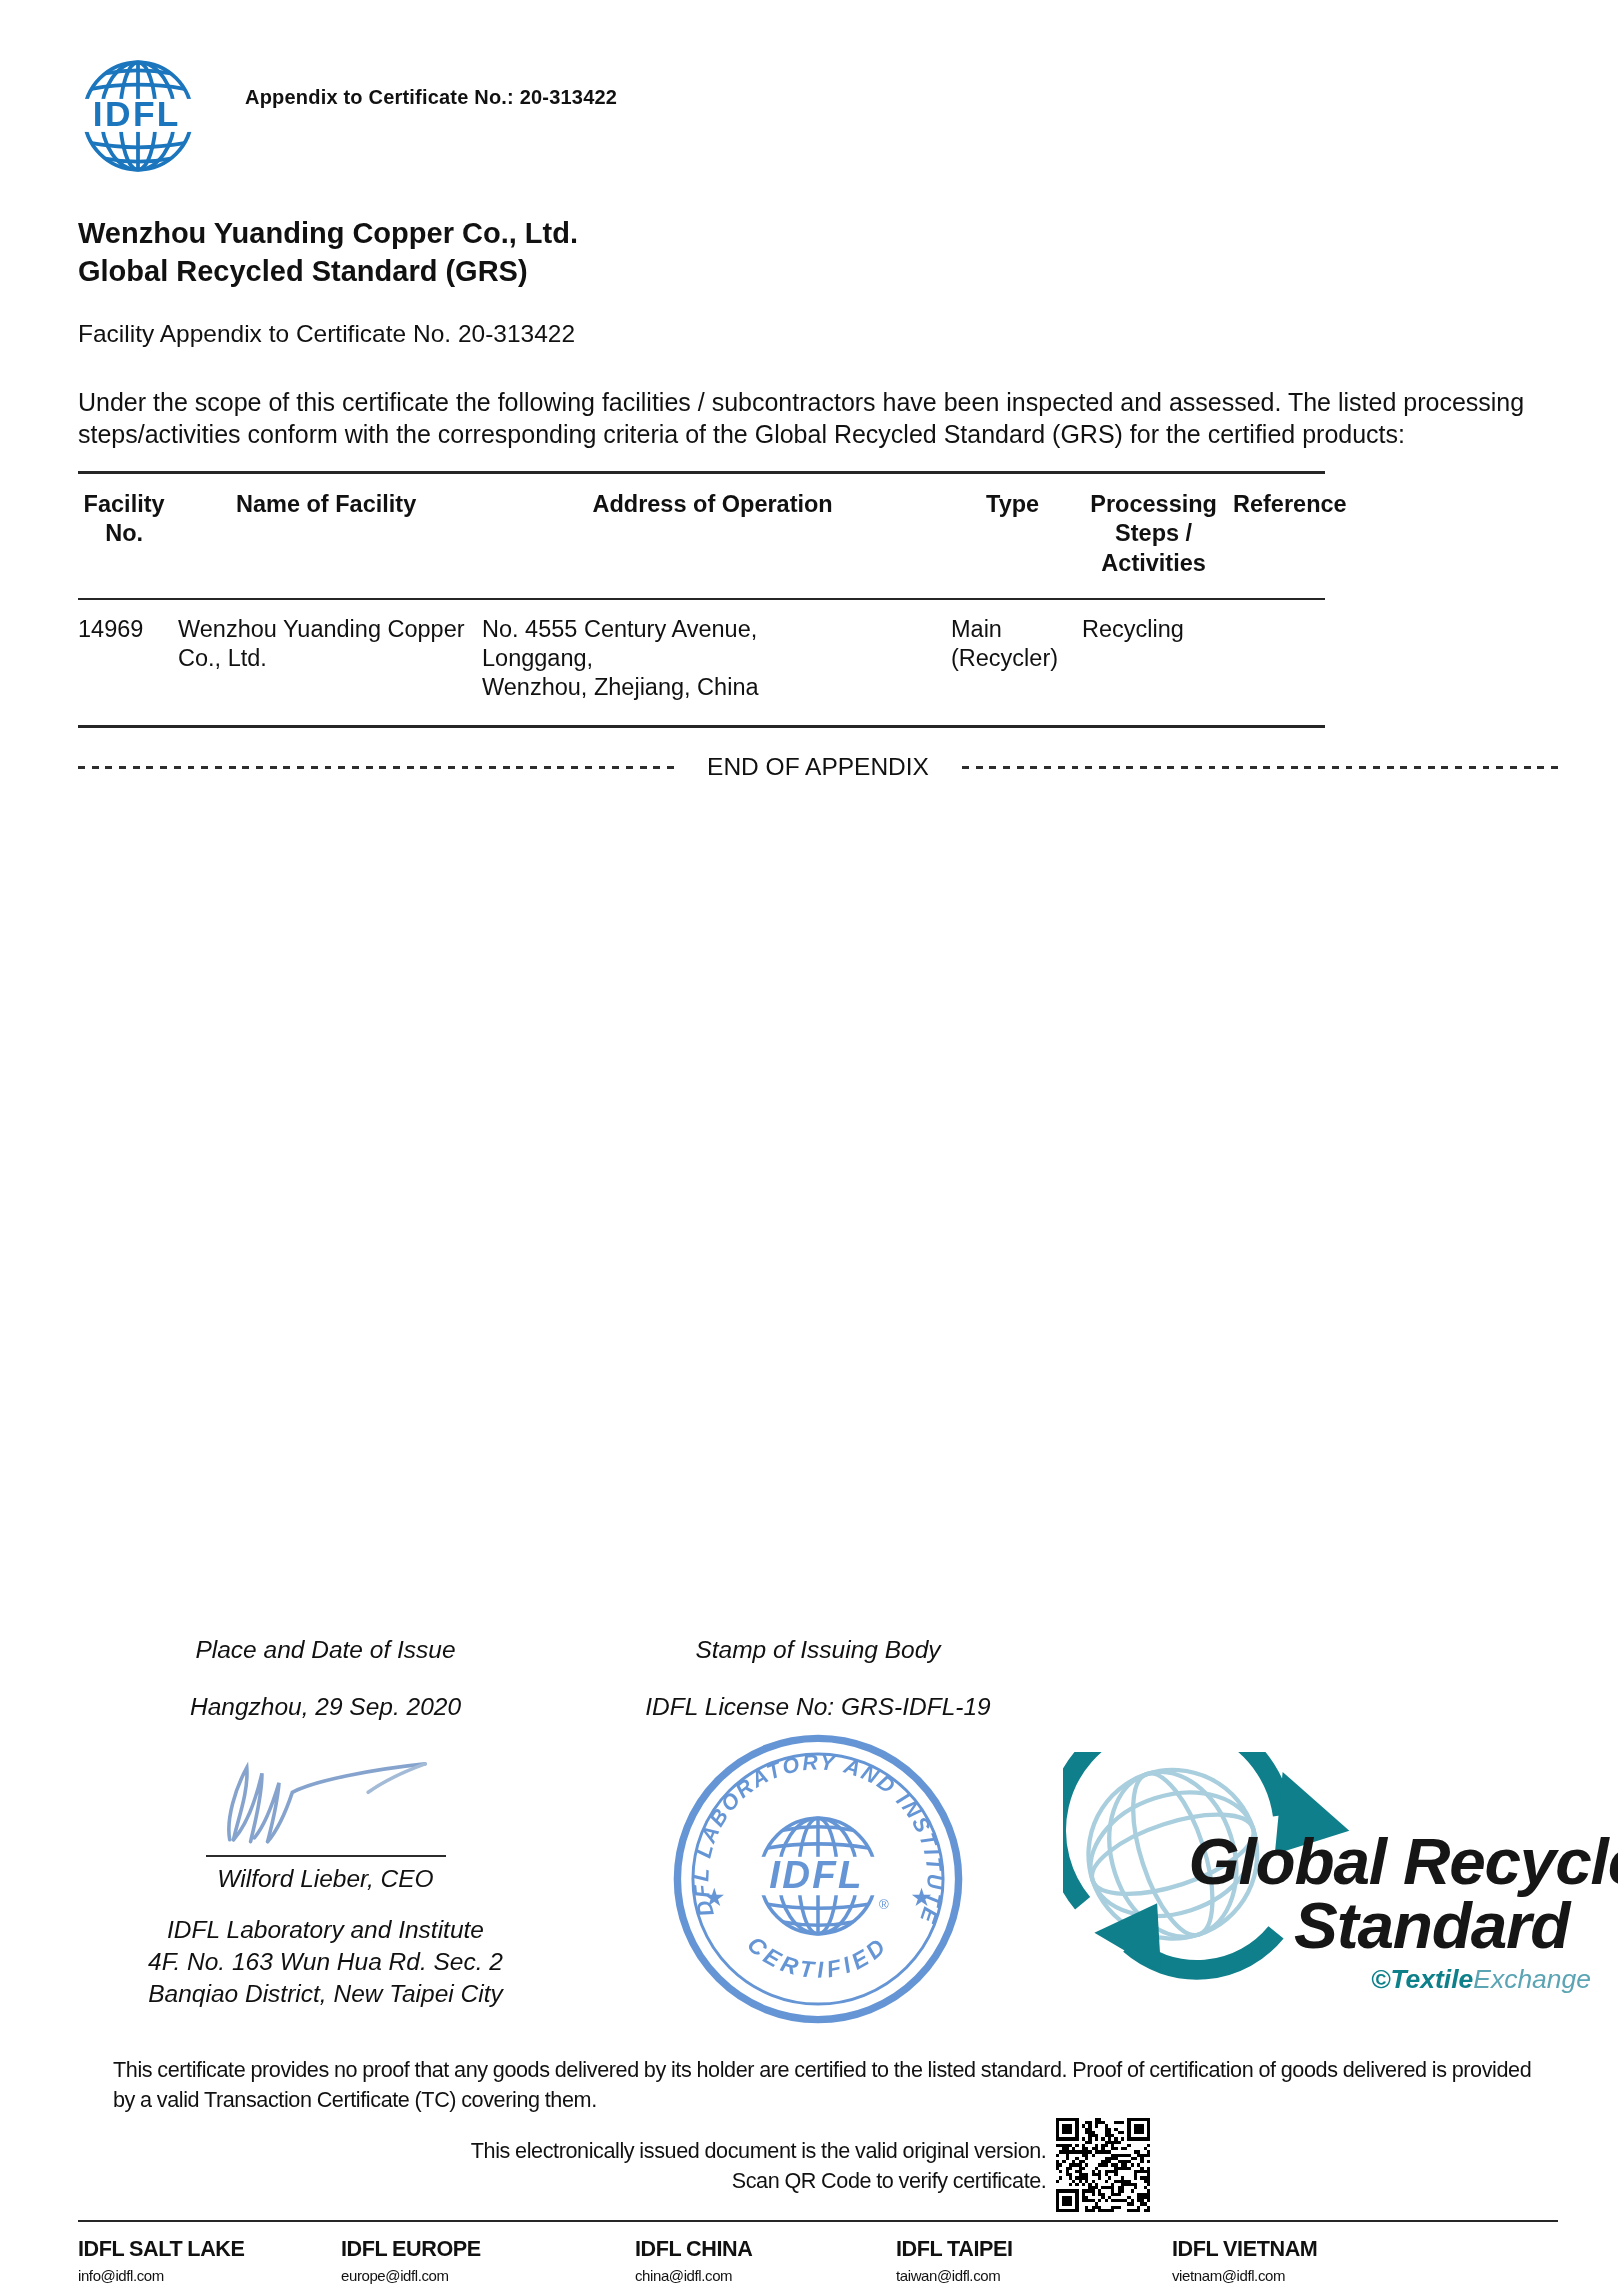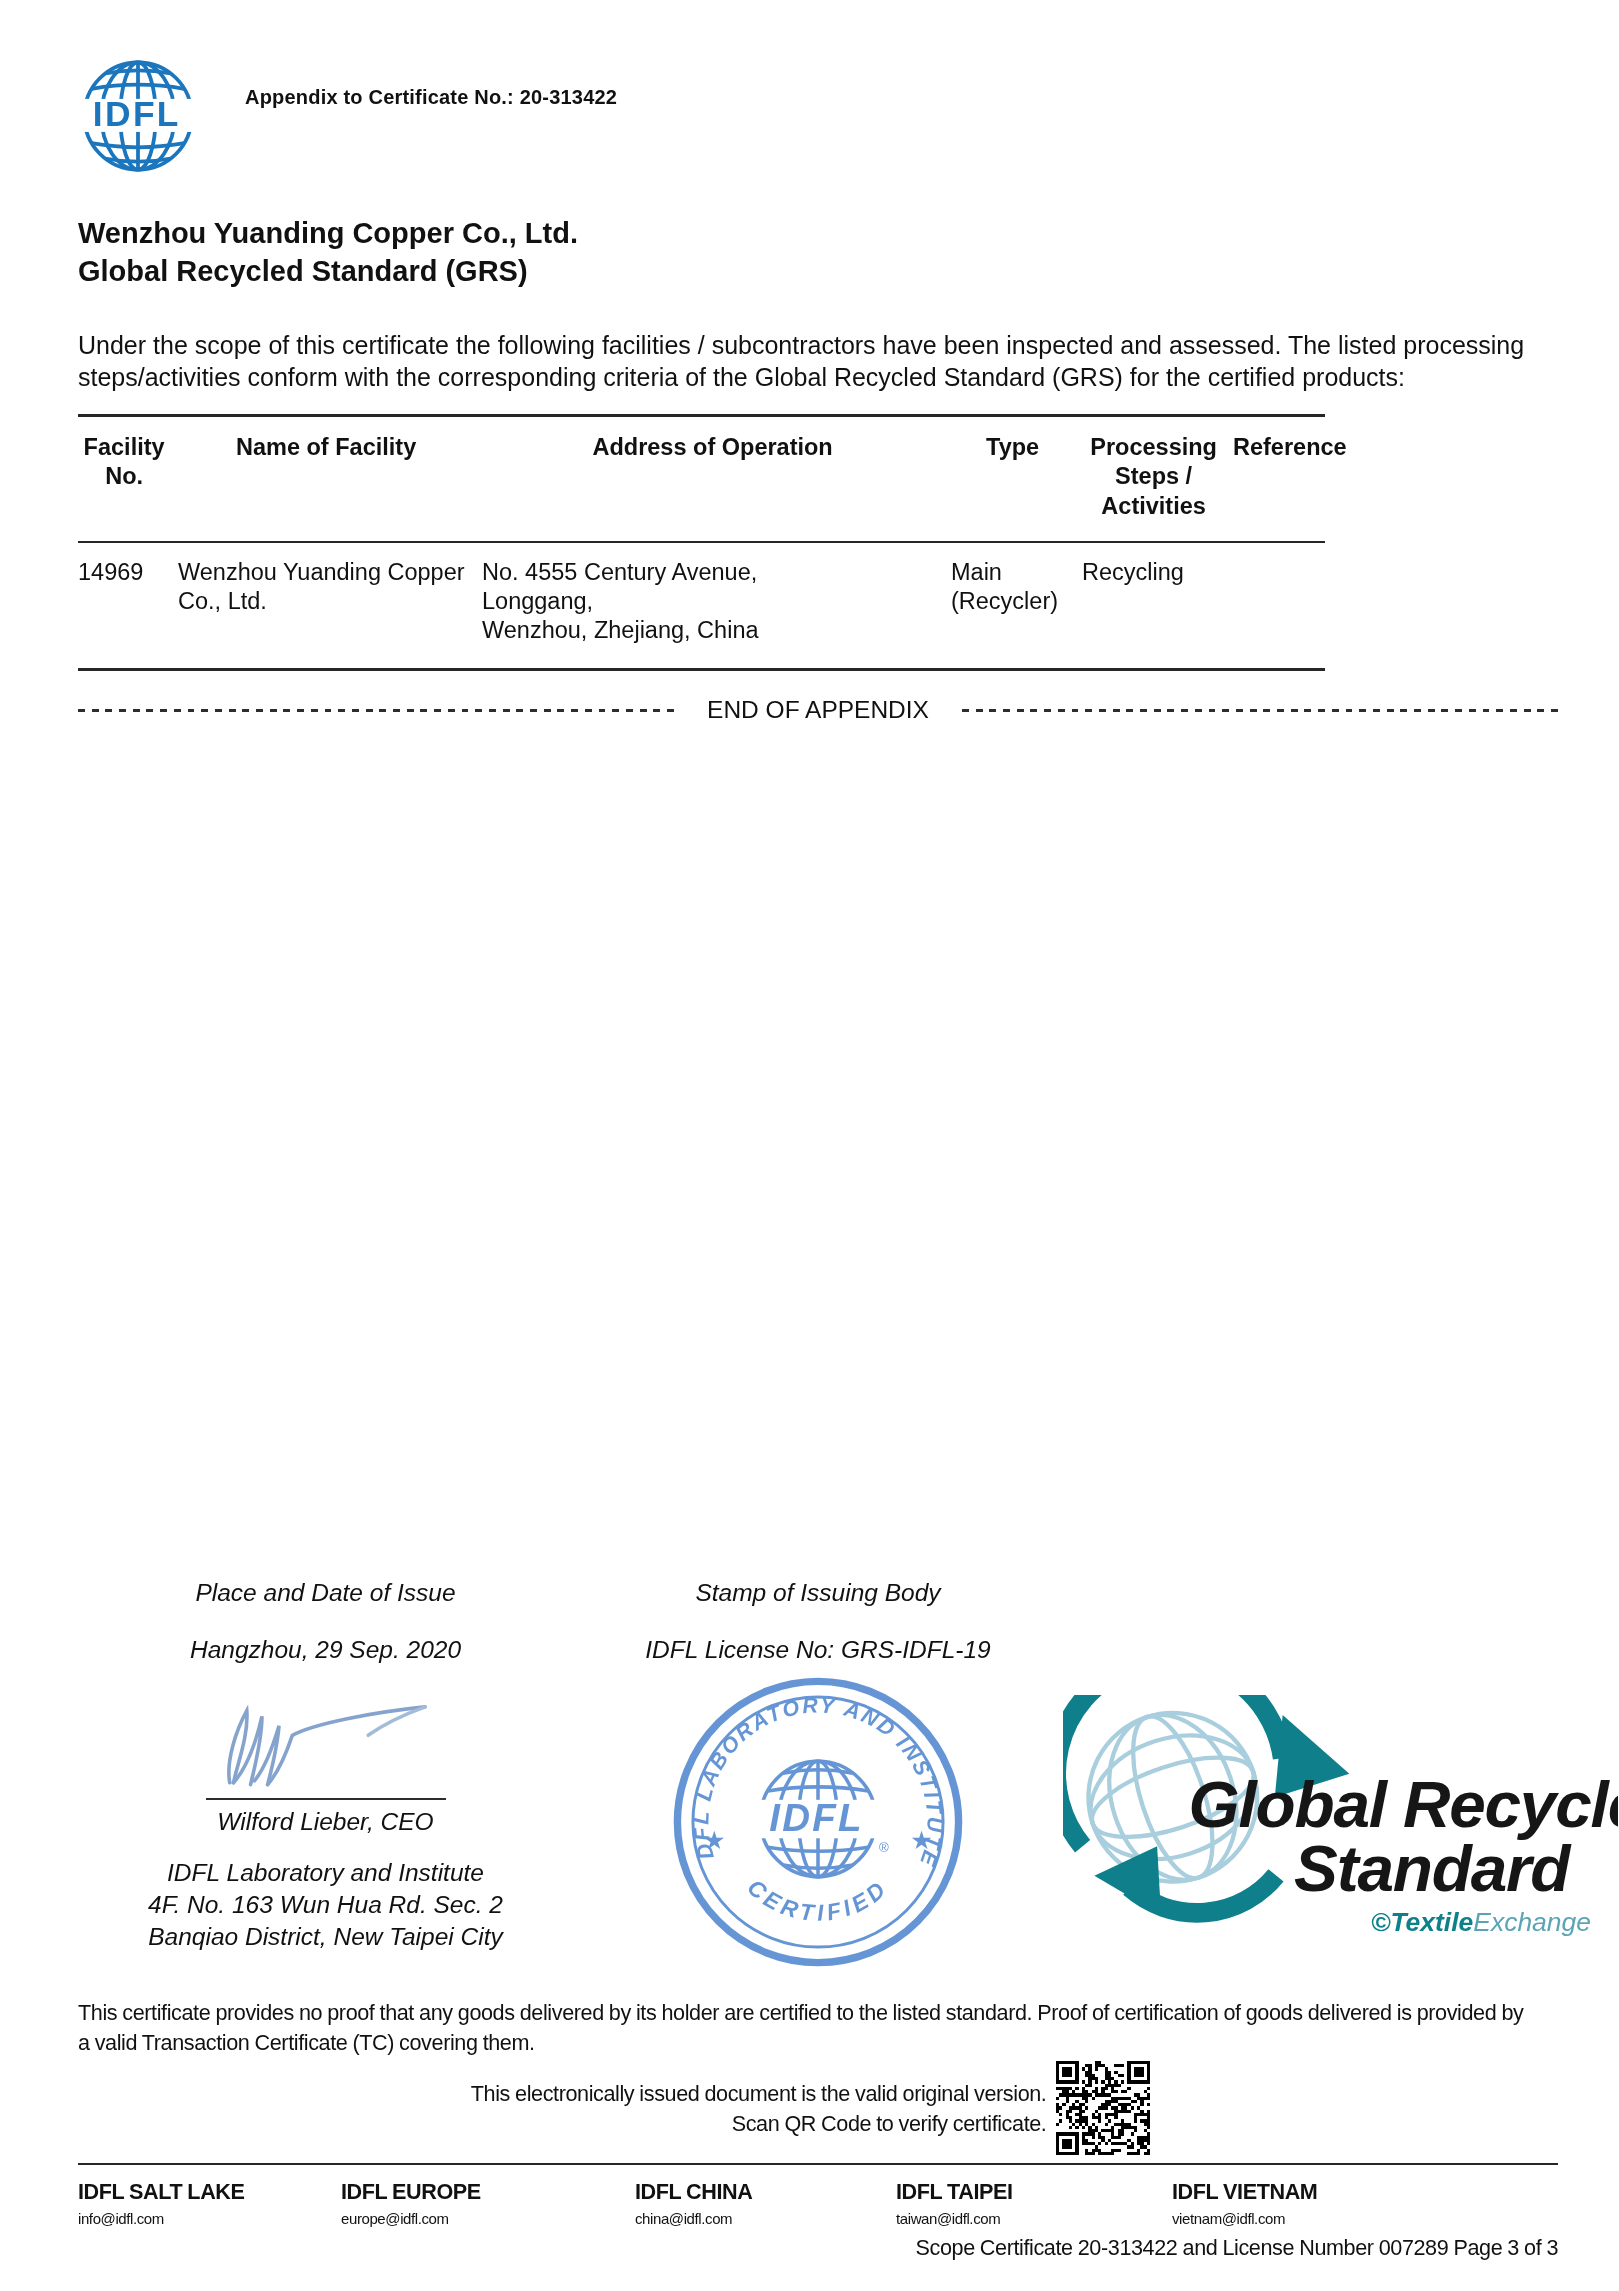--- a/index.html
+++ b/index.html
@@ -44,21 +44,21 @@
   .sig-wrap { margin-top:21.6px; }
   .sig-svg { width:245px; height:110px; display:block; margin:0 auto; }
   .sig-line { width:240px; border-top:2px solid #2c2c2c; margin:2px auto 7.8px auto; }
   .signer { font-size:24.5px; }
   .org-block { margin-top:21.6px; font-size:24.5px; line-height:1.3; }
   .seal-svg { width:296px; height:296px; margin-top:9.8px; }
   .grs-svg { width:555px; height:283px; display:block; }
 
   
   .narrow { letter-spacing:-0.4px; word-spacing:-0.5px; }
-  .disclaimer { margin-top:19.6px; font-size:21.6px; line-height:1.42; max-width:1460px; }
+  .disclaimer { margin-top:19.6px; font-size:21.6px; line-height:1.42; max-width:1460px;margin-left:35px; }
   .qr-row { margin-top:2px; display:flex; justify-content:center; align-items:flex-start; }
   .qr-note { text-align:right; font-size:21.6px; line-height:1.42; margin-top:17.6px; }
   .qr-svg { width:94px; height:94px; flex:none; margin-left:9.8px; }
 
   
   .foot-rule { margin-top:7.8px; border-top:2.9px solid #262626; width:1480px; }
   .offices { display:flex; margin-top:13.7px; width:1480px; }
   .office { flex:none; }
   .office:nth-child(1){ width:263px; }
   .office:nth-child(2){ width:294px; }
@@ -88,20 +88,21 @@
       <rect x="1" y="35.5" width="98" height="28" fill="#ffffff"></rect>
       <text x="49" y="58.5" text-anchor="middle" font-size="30" font-weight="bold" letter-spacing="2" fill="#1c76bd">IDFL</text>
     </svg>
     <div class="hdr-title">Appendix to Certificate No.: 20-313422</div>
   </div>
 
   <div class="company-block">
     <div>Wenzhou Yuanding Copper Co., Ltd.</div>
     <div>Global Recycled Standard (GRS)</div>
   </div>
+  <div class="facility-line">Facility Appendix to Certificate No. 20-313422</div>
   <div class="scope-par">Under the scope of this certificate the following facilities / subcontractors have been inspected and assessed. The listed processing steps/activities conform with the corresponding criteria of the Global Recycled Standard (GRS) for the certified products:</div>
 
   <table class="fac">
     <colgroup>
       <col style="width:100px">
         <col style="width:304px">
         <col style="width:469px">
       <col style="width:131px">
         <col style="width:151px">
         <col style="width:92px">

